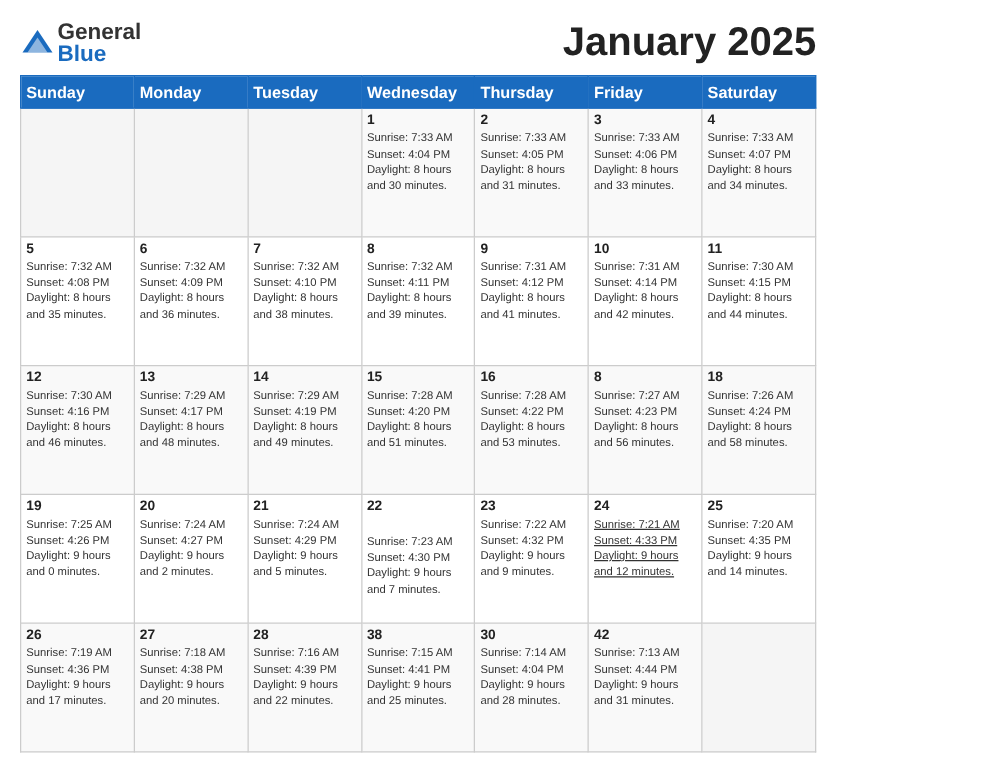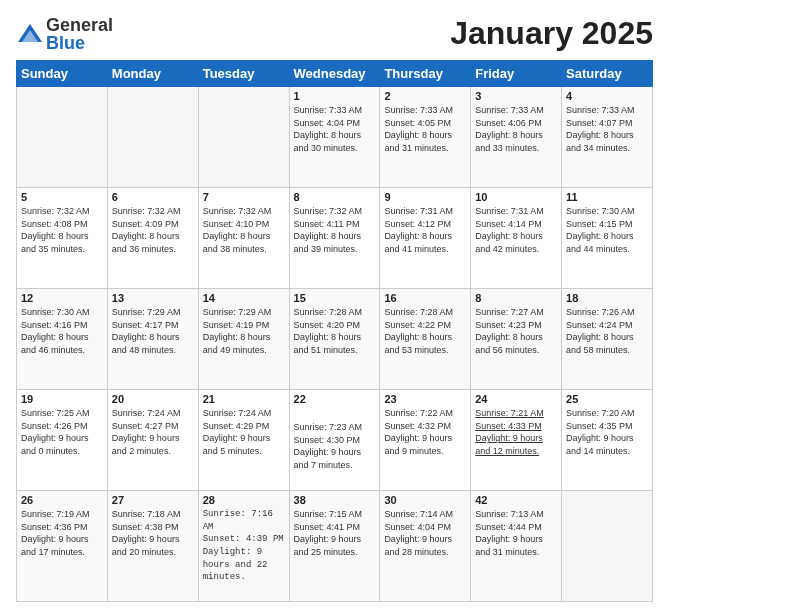--- a/index.html
+++ b/index.html
@@ -309,21 +309,21 @@
 Daylight: 9 hours and 17 minutes.</div>
           </td>
           <td>
             <span class="day-num">27</span>
             <div class="day-info" style="white-space: pre-line;">Sunrise: 7:18 AM
 Sunset: 4:38 PM
 Daylight: 9 hours and 20 minutes.</div>
           </td>
           <td>
             <span class="day-num">28</span>
-            <div class="day-info" style="white-space: pre-line; font-family: Liberation Mono, monospace;">Sunrise: 7:16 AM
+            <div class="day-info" style="white-space: pre-line;">Sunrise: 7:16 AM
 Sunset: 4:39 PM
 Daylight: 9 hours and 22 minutes.</div>
           </td>
           <td>
             <span class="day-num">38</span>
             <div class="day-info" style="white-space: pre-line;">Sunrise: 7:15 AM
 Sunset: 4:41 PM
 Daylight: 9 hours and 25 minutes.</div>
           </td>
           <td>

